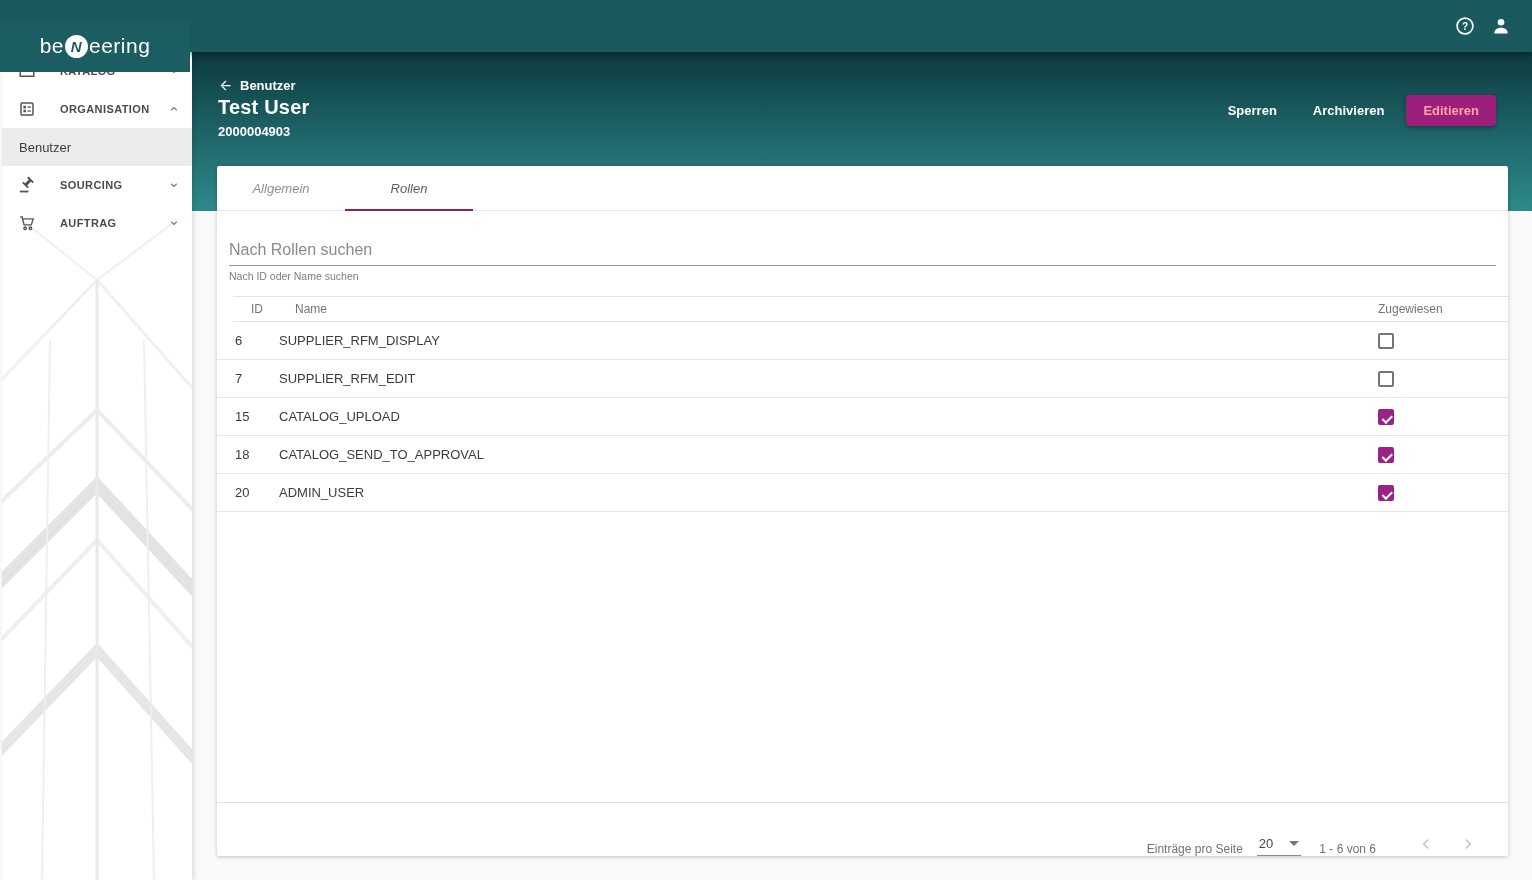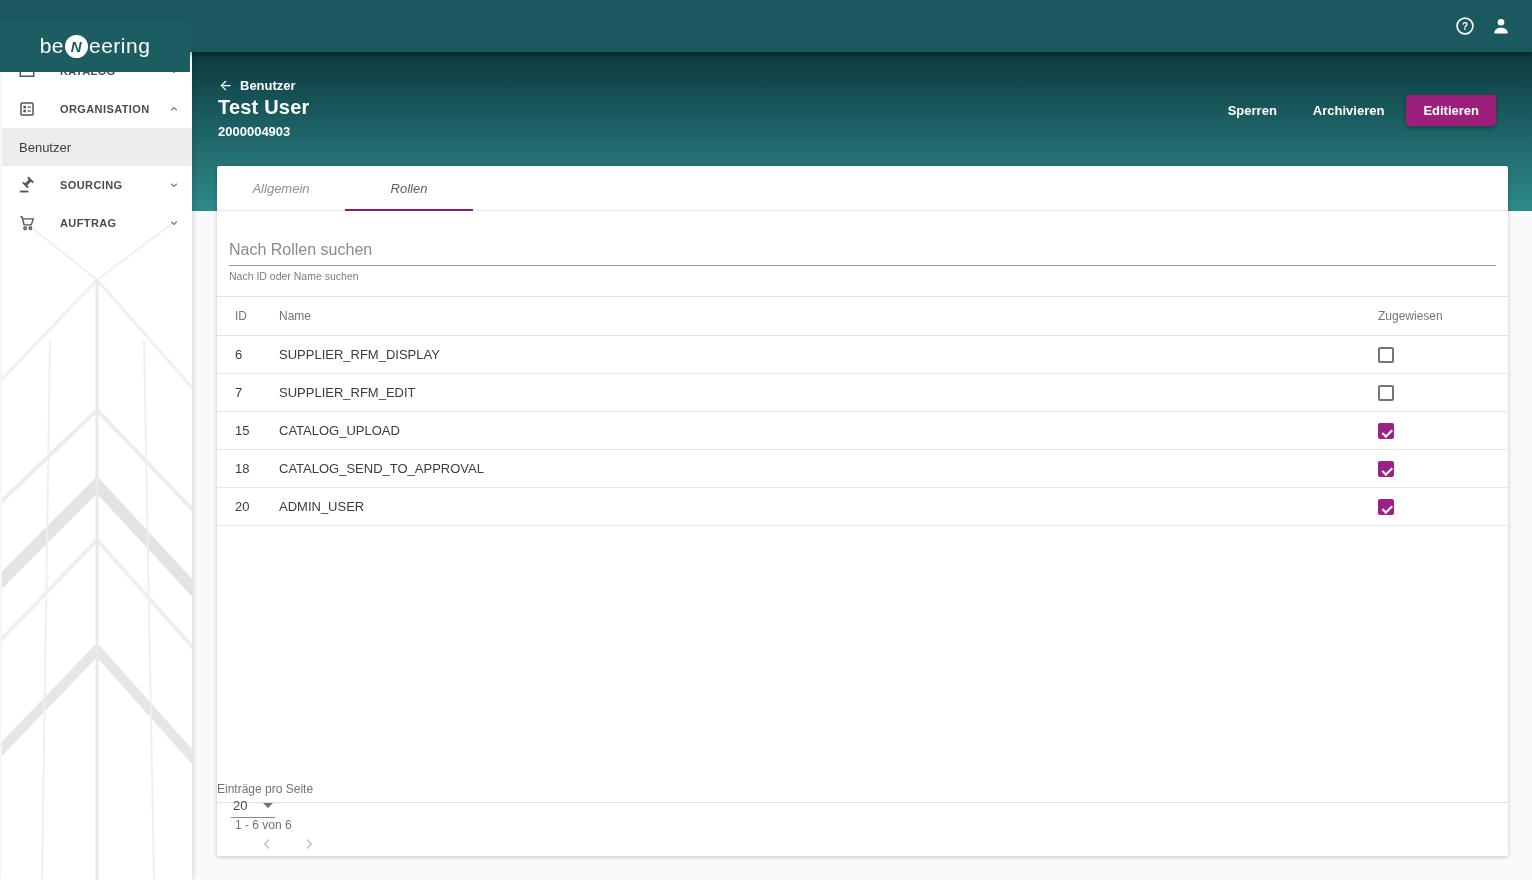--- a/index.html
+++ b/index.html
@@ -35,57 +35,57 @@
   .main { position:absolute; left:190px; top:52px; width:1342px; height:828px; background:#fafafa; }
   .hero { position:absolute; left:0; top:0; width:1342px; height:159px;
     background:linear-gradient(180deg,#0c3a40 0%, #1c5f63 45%, #2e8a8a 100%); }
   .back-row { position:absolute; left:28px; top:26px; display:flex; align-items:center; gap:7px; cursor:pointer; }
   .back-row .back-label { color:#fff; font-size:13px; font-weight:700; }
   .hero-title { position:absolute; left:28px; top:44px; color:#fff; font-size:20px; font-weight:700; letter-spacing:.2px; }
   .hero-sub { position:absolute; left:28px; top:72px; color:#fff; font-size:13px; font-weight:700; }
   .hero-actions { position:absolute; right:36px; top:43px; display:flex; align-items:center; gap:8px; }
   .btn-text { background:transparent; border:none; color:#fff; font-family:inherit;
     font-size:13px; font-weight:700; padding:8px 14px; cursor:pointer; border-radius:3px; }
-  .btn-filled { background:#9c1f7c; border:none; color:#ffffff; font-family:inherit;
+  .btn-filled { background:#9c1f7c; border:none; color:#fca5a5; font-family:inherit;
     font-size:13px; font-weight:700; padding:8px 17px; cursor:pointer; border-radius:4px;
     box-shadow:0 2px 4px rgba(0,0,0,.3); }
 
   
   .card { position:absolute; left:27px; top:114px; width:1291px; height:690px; background:#fff;
     border-radius:2px; box-shadow:0 1px 4px rgba(0,0,0,.22); z-index:5; }
   .tabbar { height:45px; border-bottom:1px solid #e7e7e7; display:flex; }
   .tab { width:128px; display:flex; align-items:center; justify-content:center;
     font-size:13px; color:#8f8f8f; cursor:pointer; position:relative;font-style:italic; }
   .tab.active { color:#5e5e5e; }
   .tab.active::after { content:""; position:absolute; left:0; right:0; bottom:-1px; height:2px; background:#8e1a6e; }
 
   .search-wrap { margin:28px 12px 0 12px; }
   .search-input { width:100%; border:none; border-bottom:1px solid #9a9a9a; font-family:inherit;
     font-size:16px; color:#0f172a; padding:2px 0 6px 0; outline:none; background:transparent; }
   .search-input::placeholder { color:#8a8a8a; }
   .search-hint { font-size:10.5px; color:#7d7d7d; margin-top:4px; }
 
   .tbl { margin-top:14px; }
-  .tbl-head { height:40px; border-top:1px solid #e3e3e3; border-bottom:1px solid #e3e3e3;
-    display:flex; align-items:center; font-size:12px; color:#757575; }
+  .tbl-head { height:26px; border-top:1px solid #e3e3e3; border-bottom:1px solid #e3e3e3;
+    display:flex; align-items:center; font-size:12px; color:#757575;margin-left:16px; }
   .tbl-row { height:38px; border-bottom:1px solid #e6e6e6; display:flex; align-items:center;
     font-size:13px; color:#3c3c3c; }
   .col-id { width:62px; padding-left:18px; flex:0 0 auto; }
   .col-name { flex:1; }
   .col-assigned { width:130px; flex:0 0 auto; text-align:left; padding-right:38px; }
 
   .cbx { display:inline-block; width:16px; height:16px; border:2px solid #757575; border-radius:2px;
     background:#fff; cursor:pointer; position:relative; vertical-align:middle; }
   .cbx.checked { border-color:#9c2187; background:#9c2187; }
   .cbx.checked::after { content:""; position:absolute; left:2.5px; top:5px; width:8px; height:4px;
     border-left:2px solid #fff; border-bottom:2px solid #fff; transform:rotate(-45deg) translateY(-1px); }
 
   .paginator { position:absolute; left:0; bottom:0; width:100%; height:54px; border-top:1px solid #e0e0e0;
-    display:flex; align-items:flex-start; justify-content:flex-end; padding-right:28px;
-    font-size:12px; color:#737373;flex-direction:column; }
+    display:flex; align-items:flex-end; justify-content:flex-end; padding-right:28px;
+    font-size:12px; color:#737373; }
   .pp-select { display:flex; align-items:center; gap:16px; border-bottom:1px solid #8a8a8a;
     padding:2px 2px 4px 2px; margin-left:14px; cursor:pointer; color:#4a4a4a; font-size:13px; }
   .caret-down { width:0; height:0; border-left:5px solid transparent; border-right:5px solid transparent;
     border-top:5px solid #757575; }
   .pg-range { margin-left:18px; }
   .pg-nav { display:flex; align-items:center; gap:18px; margin-left:38px; }
   .pg-btn { width:24px; height:24px; display:flex; align-items:center; justify-content:center; cursor:pointer; }
 </style>
 </head>
 <body>

